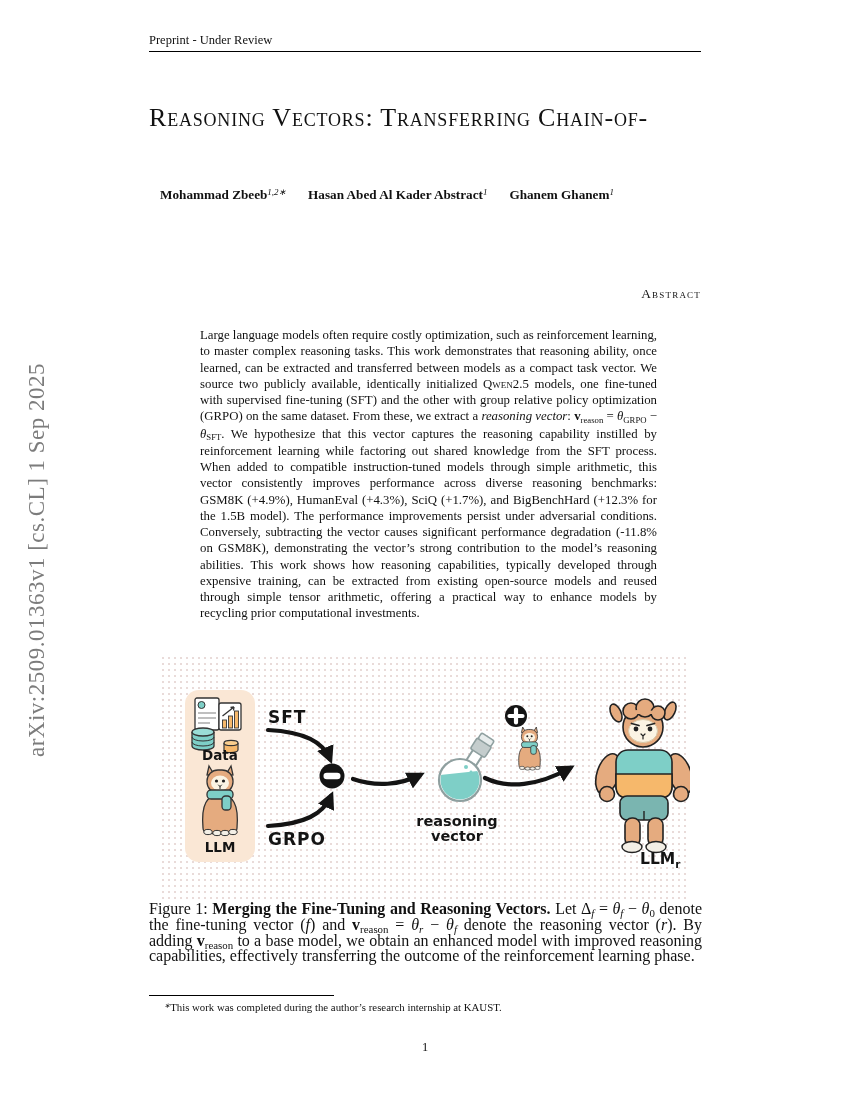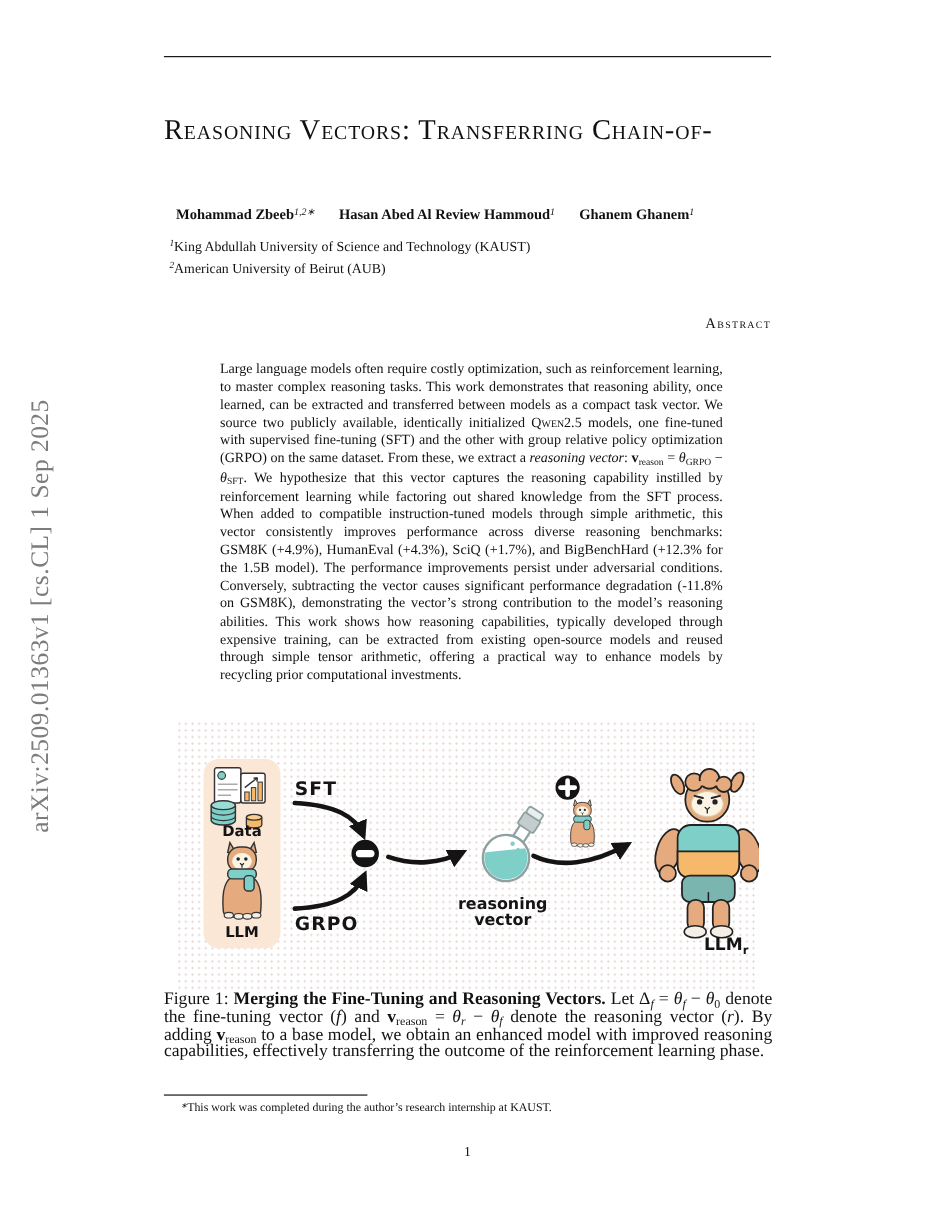--- a/index.html
+++ b/index.html
@@ -50,30 +50,27 @@
   
   .fig-label{font-family:"DejaVu Sans",sans-serif;font-weight:700;fill:#141414;}
 </style>
 </head>
 <body>
 
 <div class="page">
 
   <div class="arxiv-watermark">arXiv:2509.01363v1  [cs.CL]  1 Sep 2025</div>
 
+  <div class="running-header">Preprint - Under Review</div>
   <div class="header-rule"></div>
 
   <h1 class="title"><span>Reasoning Vectors: Transferring Chain-of-</span><br></h1>
 
-  <div class="authors"><span class="seg-b">Mohammad Zbeeb</span><span class="seg-sup">1,2∗</span><span class="seg-gap"></span><span class="seg-b">Hasan Abed Al Review Hammoud</span><span class="seg-sup">1</span><span class="seg-gap"></span><span class="seg-b">Ghanem Ghanem</span><span class="seg-sup">1</span></div>
+  <div class="authors"><span class="seg-b">Mohammad Zbeeb</span><span class="seg-sup">1,2∗</span><span class="seg-gap"></span><span class="seg-b">Hasan Abed Al Kader Abstract</span><span class="seg-sup">1</span><span class="seg-gap"></span><span class="seg-b">Ghanem Ghanem</span><span class="seg-sup">1</span></div>
 
-  <div class="affiliations">
-    <div><span class="seg-sup">1</span><span class="seg-n">King Abdullah University of Science and Technology (KAUST)</span></div>
-    <div><span class="seg-sup">2</span><span class="seg-n">American University of Beirut (AUB)</span></div>
-  </div>
 
   <div class="abstract-heading">Abstract</div>
   <div class="abstract-body"><span class="seg-n">Large language models often require costly optimization, such as reinforcement learning, to master complex reasoning tasks. This work demonstrates that reasoning ability, once learned, can be extracted and transferred between models as a compact task vector. We source two publicly available, identically initialized </span><span class="seg-sc">Qwen2.5</span><span class="seg-n"> models, one fine-tuned with supervised fine-tuning (SFT) and the other with group relative policy optimization (GRPO) on the same dataset. From these, we extract a </span><span class="seg-i">reasoning vector</span><span class="seg-n">: </span><span class="seg-mb">v</span><span class="seg-sub">reason</span><span class="seg-n"> = </span><span class="seg-mi">θ</span><span class="seg-sub">GRPO</span><span class="seg-n"> − </span><span class="seg-mi">θ</span><span class="seg-sub">SFT</span><span class="seg-n">. We hypothesize that this vector captures the reasoning capability instilled by reinforcement learning while factoring out shared knowledge from the SFT process. When added to compatible instruction-tuned models through simple arithmetic, this vector consistently improves performance across diverse reasoning benchmarks: GSM8K (+4.9%), HumanEval (+4.3%), SciQ (+1.7%), and BigBenchHard (+12.3% for the 1.5B model). The performance improvements persist under adversarial conditions. Conversely, subtracting the vector causes significant performance degradation (-11.8% on GSM8K), demonstrating the vector’s strong contribution to the model’s reasoning abilities. This work shows how reasoning capabilities, typically developed through expensive training, can be extracted from existing open-source models and reused through simple tensor arithmetic, offering a practical way to enhance models by recycling prior computational investments.</span></div>
 
   <div class="figure">
     <svg width="530" height="245" viewBox="0 0 530 245" xmlns="http://www.w3.org/2000/svg">
       <defs>
         <marker id="ah" viewBox="0 0 10 10" refX="7" refY="5" markerWidth="4.2" markerHeight="4.2" orient="auto-start-reverse">
           <path d="M0,0 L10,5 L0,10 z" fill="#141414"></path>
         </marker>

